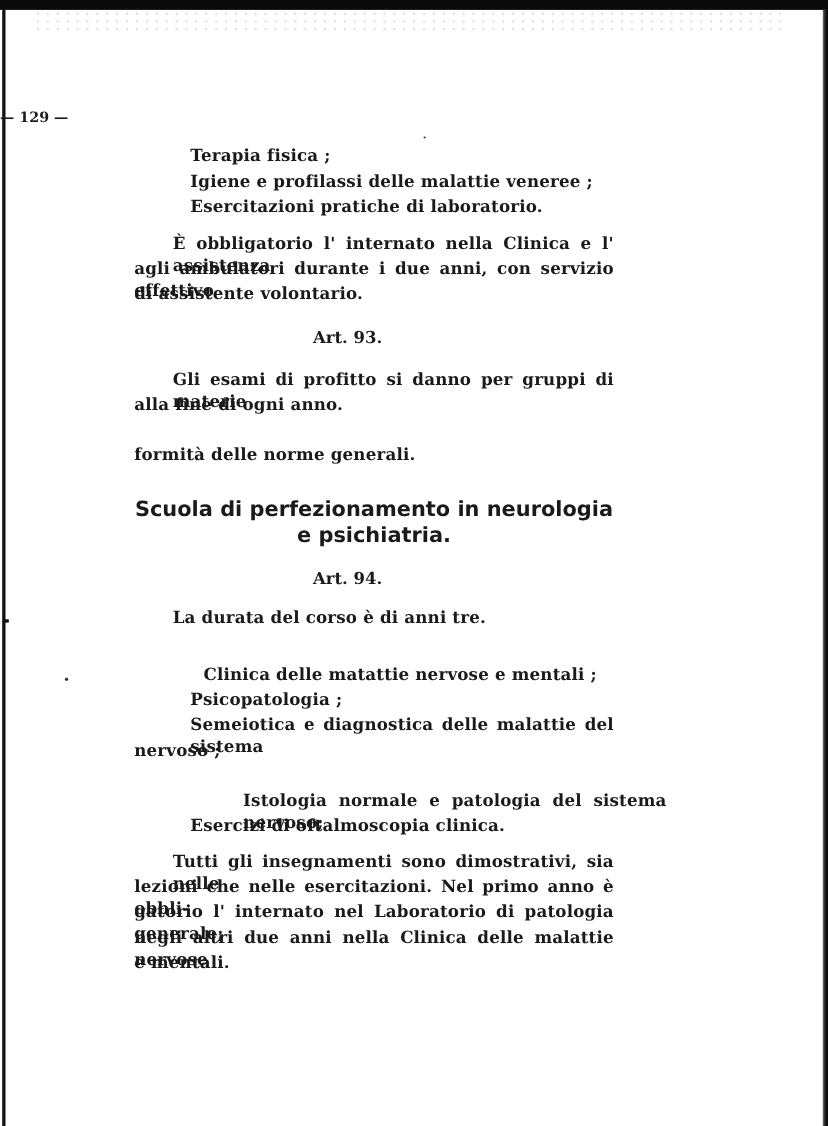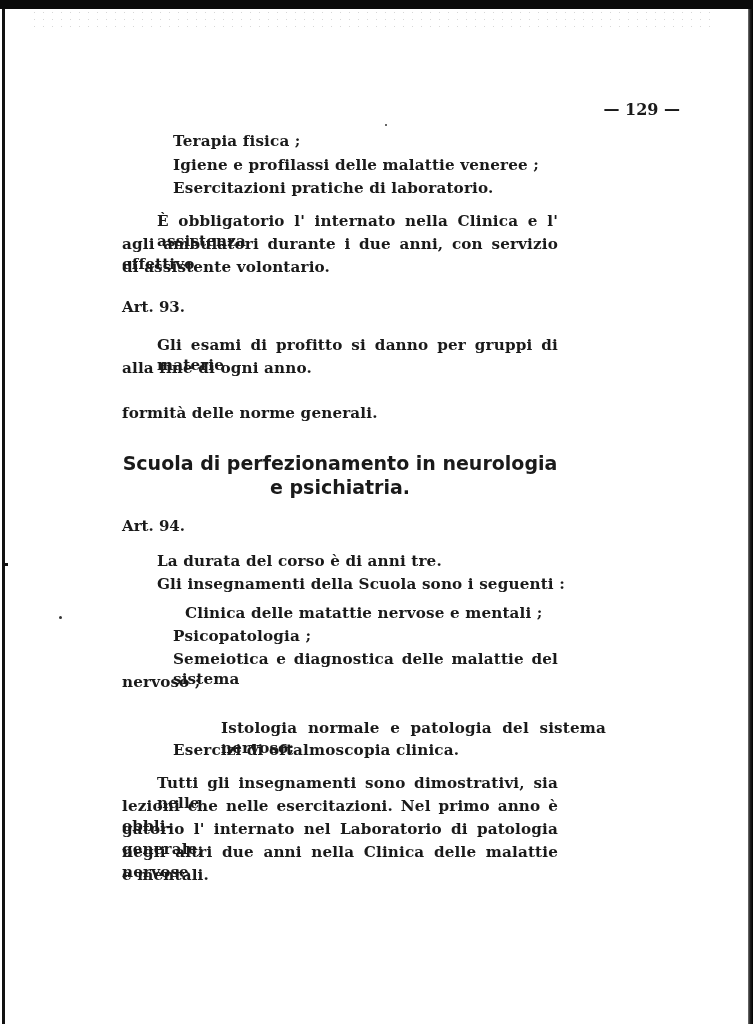--- a/index.html
+++ b/index.html
@@ -65,39 +65,39 @@
       text-align: justify;
       text-align-last: justify;
       width: 436px;
       left: 122px;
       white-space: normal;
     }
     .page-number {
       position: absolute;
       left: 0; width: 680px;
       top: 100px;
-      text-align: right;
-      font-size: 16px;
+      text-align: left;
+      font-size: 13px;
       font-weight: bold;
     }
     .heading {
       position: absolute;
       left: 122px;
       width: 436px;
       text-align: center;
       font-family: "DejaVu Sans", "Liberation Sans", sans-serif;
       font-weight: bold;
       font-size: 19px;
       line-height: 24px;
     }
     .art {
       position: absolute;
-      left: 122px;
+      left: 110px;
       width: 412px;
-      text-align: left;
+      text-align: center;
       font-weight: bold;
       font-size: 15px;
     }
     .dot {
       position: absolute;
       width: 3px; height: 3px;
       border-radius: 50%;
       background: #333;
     }
   </style>
@@ -129,21 +129,20 @@
   <div class="line" style="left:122px; top:403px;">formità delle norme generali.</div>
 
   <div class="heading" style="top:451px;">
     <div>Scuola di perfezionamento in neurologia</div>
     <div>e psichiatria.</div>
   </div>
 
   <div class="art" style="top:517px;">Art. 94.</div>
 
   <div class="line" style="left:157px; top:551px;">La durata del corso è di anni tre.</div>
-  <div class="line" style="left:157px; top:574px;">Gli insegnamenti della Scuola sono i seguenti :</div>
 
   <div class="line" style="left:173px; top:603px;margin-left:12px;">Clinica delle matattie nervose e mentali ;</div>
   <div class="line" style="left:173px; top:626px;">Psicopatologia ;</div>
   <div class="line just" style="top:649px; left:173px; width:385px;">Semeiotica e diagnostica delle malattie del sistema</div>
   <div class="line" style="left:122px; top:672px;">nervoso ;</div>
   <div class="line just" style="top:718px; left:173px; width:385px;margin-left:48px;">Istologia normale e patologia del sistema nervoso;</div>
   <div class="line just" style="top:773px; left:157px; width:401px;">Tutti gli insegnamenti sono dimostrativi, sia nelle</div>
 
   <div class="line" style="left:173px; top:740px;">Esercizi di oftalmoscopia clinica.</div>
   <div class="line just" style="top:796px;">lezioni che nelle esercitazioni. Nel primo anno è obbli-</div>

